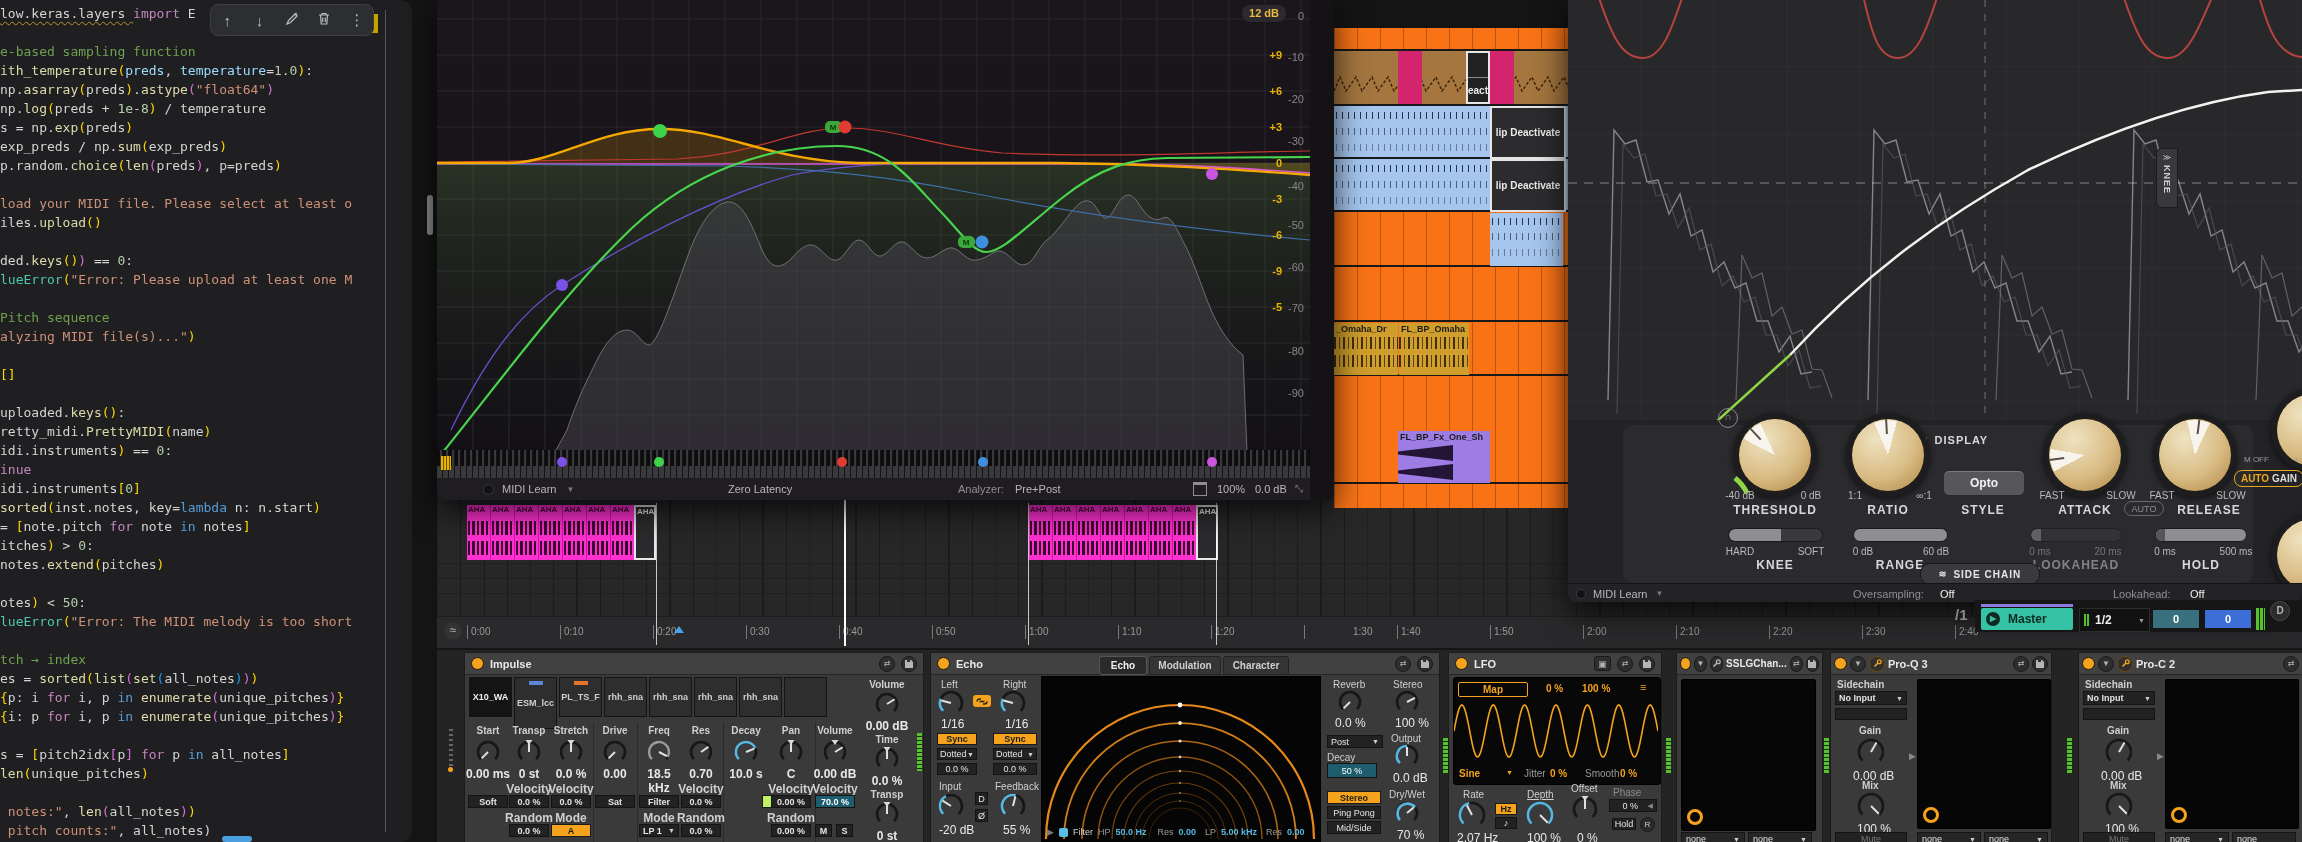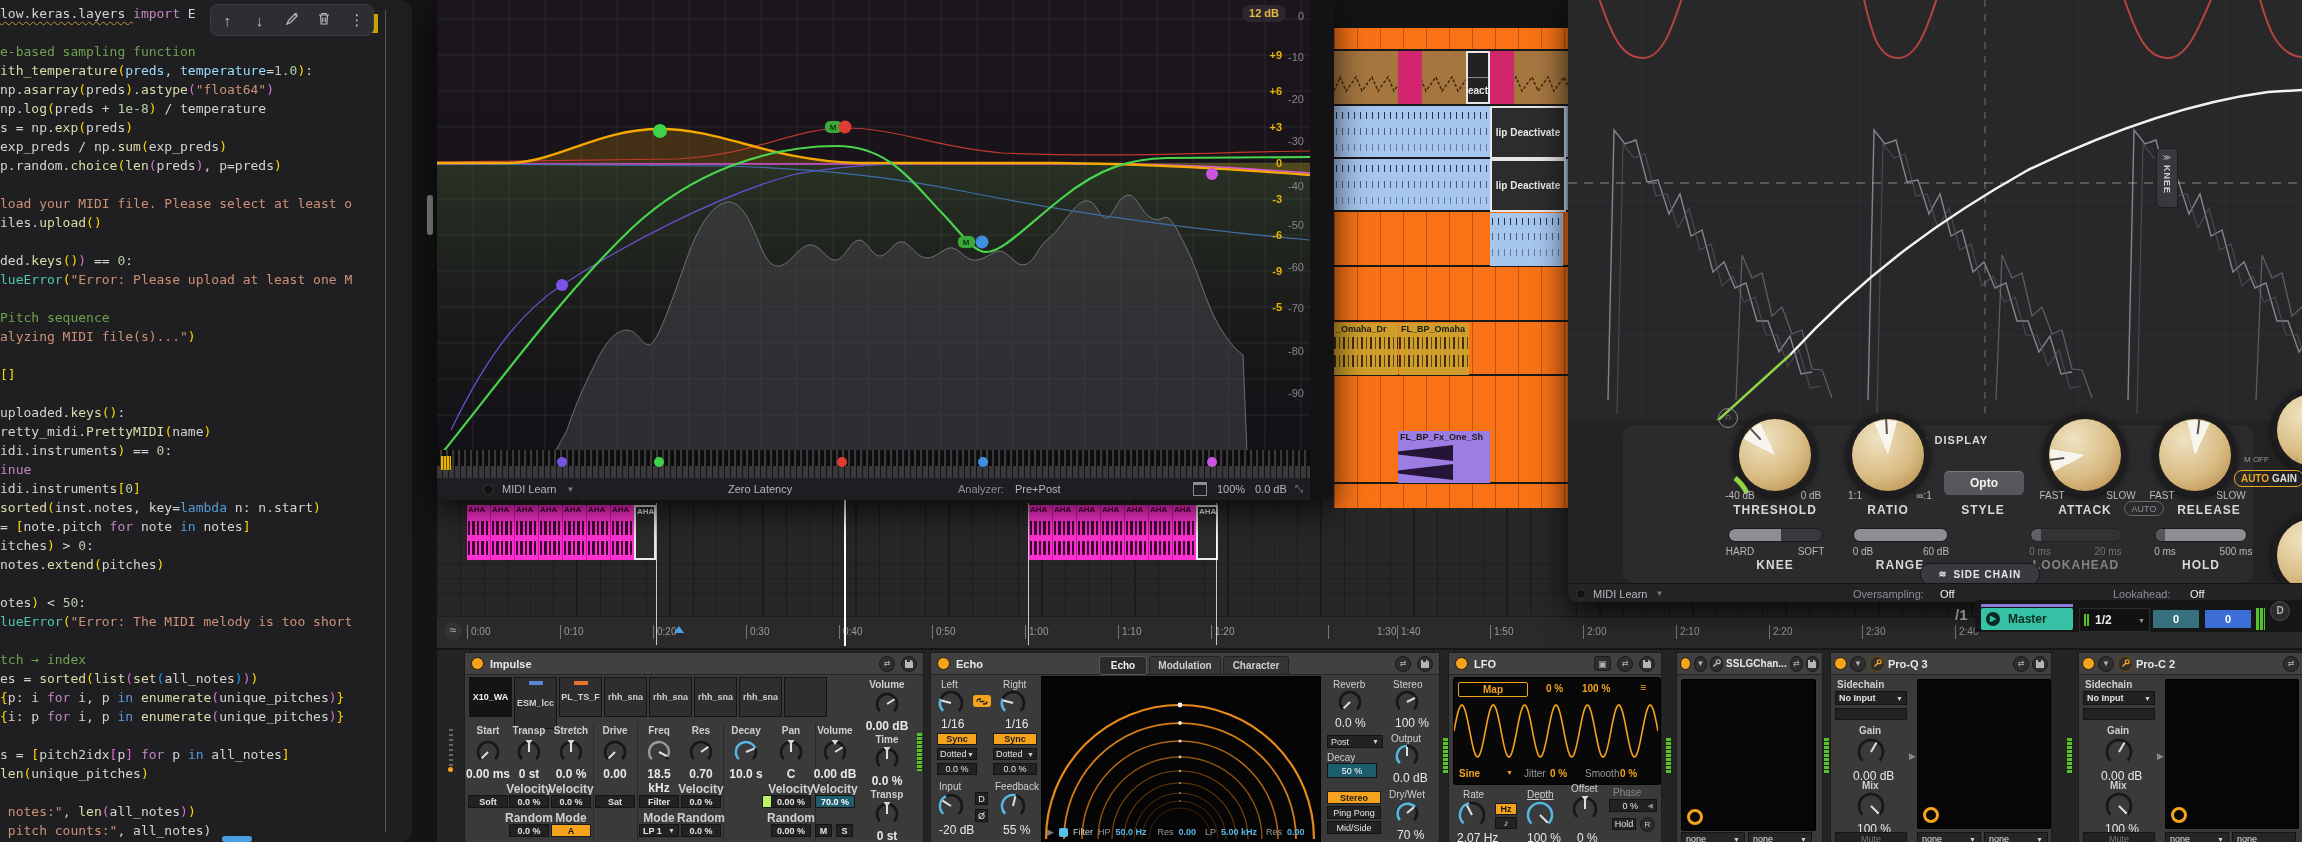--- a/index.html
+++ b/index.html
@@ -228,21 +228,21 @@
     <div class="abs" id="ruler">
         <span class="tick" style="left: 30px;">0:00</span>
         <span class="tick" style="left: 123px;">0:10</span>
         <span class="tick" style="left: 216px;">0:20</span>
         <span class="tick" style="left: 309px;">0:30</span>
         <span class="tick" style="left: 402px;">0:40</span>
         <span class="tick" style="left: 495px;">0:50</span>
         <span class="tick" style="left: 588px;">1:00</span>
         <span class="tick" style="left: 681px;">1:10</span>
         <span class="tick" style="left: 774px;">1:20</span>
-        <span class="tick" style="left: 891px; padding-left: 48px;">1:30</span>
+        <span class="tick" style="left: 867px; padding-left: 48px;">1:30</span>
         <span class="tick" style="left: 960px;">1:40</span>
         <span class="tick" style="left: 1053px;">1:50</span>
         <span class="tick" style="left: 1146px;">2:00</span>
         <span class="tick" style="left: 1239px;">2:10</span>
         <span class="tick" style="left: 1332px;">2:20</span>
         <span class="tick" style="left: 1425px;">2:30</span>
         <span class="tick" style="left: 1518px;">2:40</span>
       </div>
     <div class="abs" style="left:7px;top:142px;width:18px;height:18px;border-radius:50%;background:#333;
          color:#b5b5b5;font-size:12px;text-align:center;line-height:17px;">≈</div>

